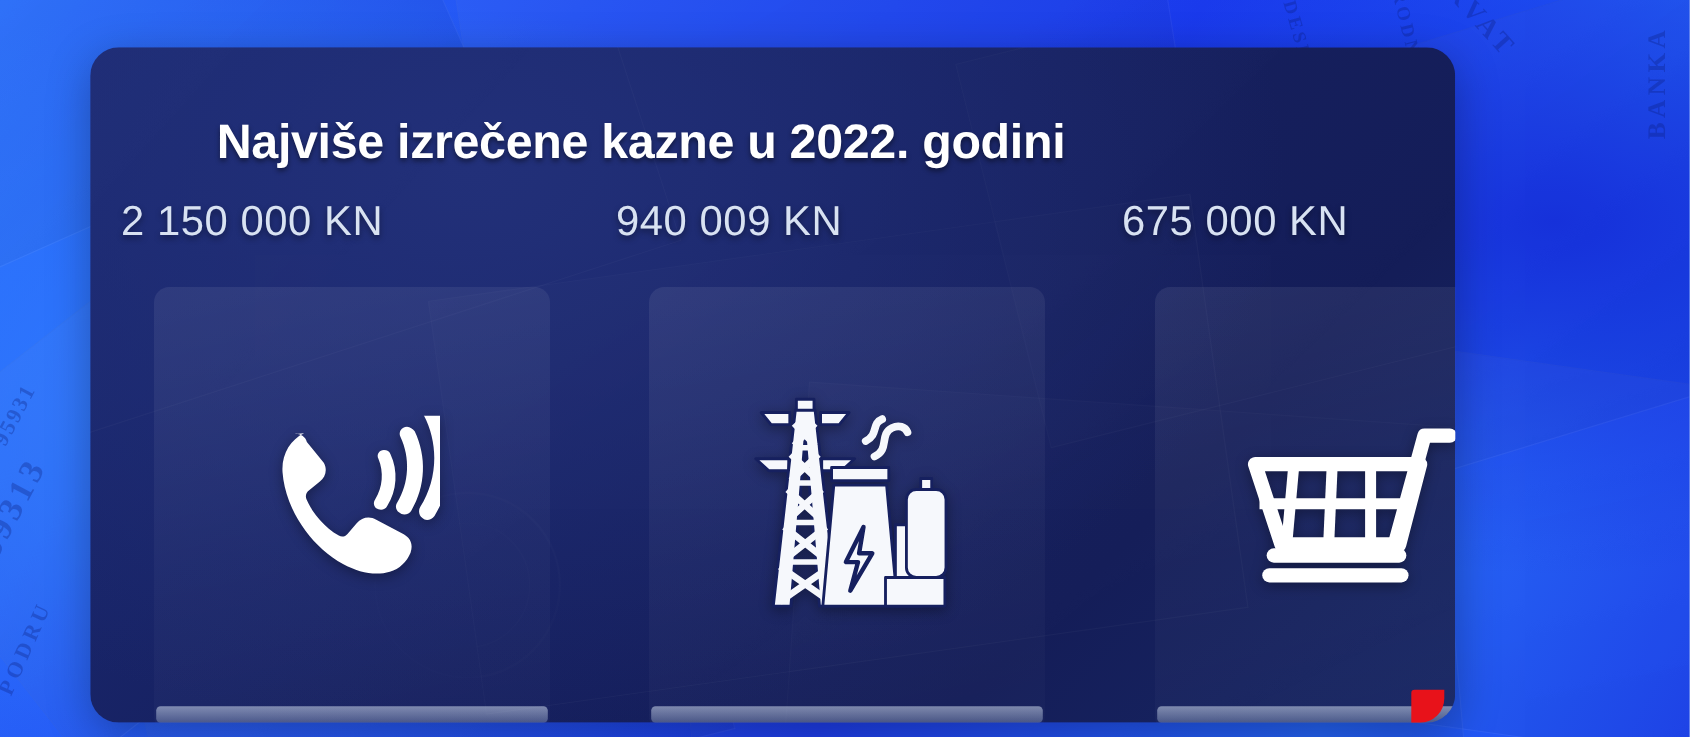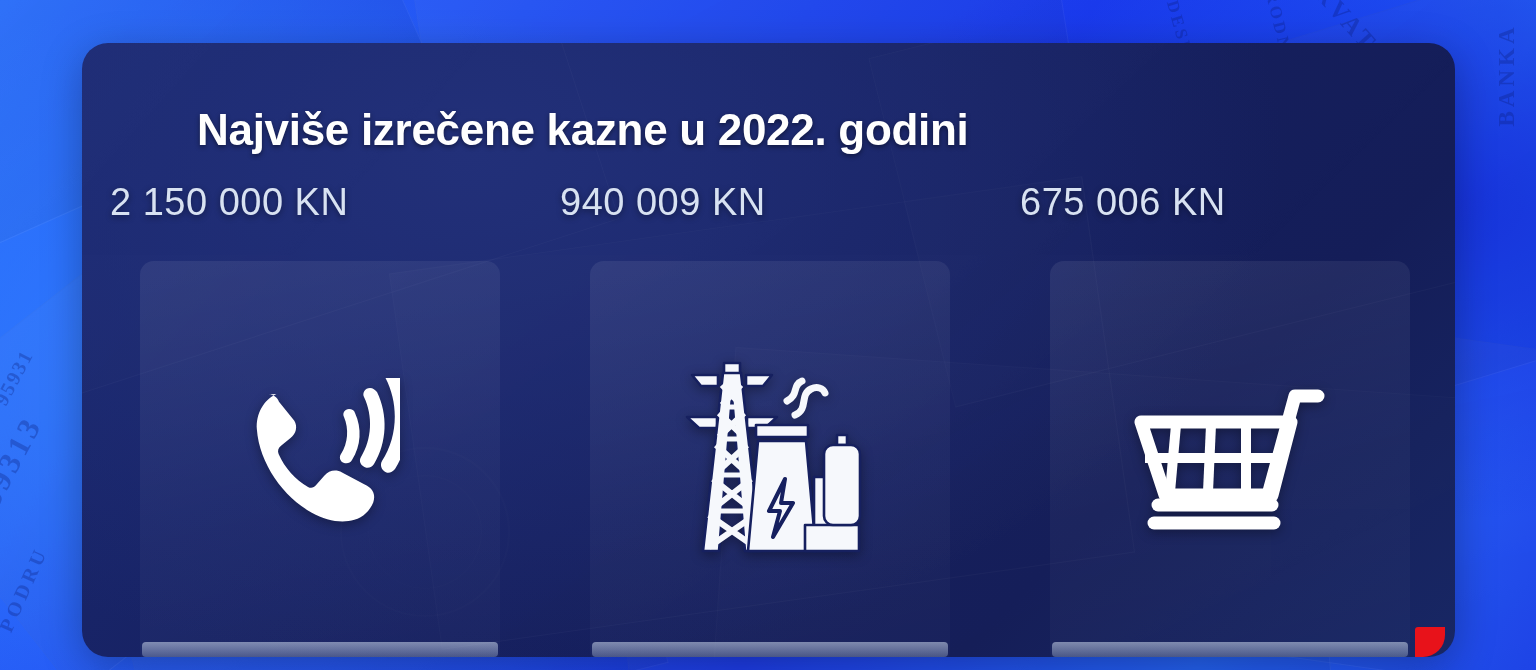--- a/index.html
+++ b/index.html
@@ -70,21 +70,21 @@
     font-family:"Liberation Serif", serif;
     color:rgba(255,255,255,.06);
     letter-spacing:10px;
     transform:rotate(-7deg);
   }
 
   
   .panel {
     position:absolute;
     left:82px; top:43px;
-    width:1373px; height:614px;
+    width:1241px; height:614px;
     border-radius:26px 26px 26px 26px;
     background:
       radial-gradient(ellipse 85% 120% at 28% 18%, #223079 0%, rgba(34,48,121,0) 70%),
       linear-gradient(135deg, #1b2a74 0%, #16205f 48%, #141d58 75%, #182764 100%);
     box-shadow:0 10px 40px rgba(0,0,0,.28);
     overflow:hidden;
   }
   
   .panel-veil { position:absolute; inset:0; opacity:.16; }
   .panel-veil .v {
@@ -280,21 +280,21 @@
                 <path d="M156 88 h18 a9 9 0 0 1 9 9 v62 a9 9 0 0 1-9 9 h-18 a9 9 0 0 1-9-9 V97 a9 9 0 0 1 9-9 z"></path>
               </g>
             </svg>
           </span>
           <div class="tile-bar"></div>
         </div>
 
       </div>
 
       <div class="col col-2">
-        <div class="amount">675 006 KN</div>
+        <div class="amount">675 000 KN</div>
         <div class="tile">
           <span class="tile-ico">
             <svg width="196" height="160" viewBox="0 0 196 160">
               <g fill="none" stroke="#ffffff" stroke-width="13" stroke-linecap="round" stroke-linejoin="round">
 
                 <path d="M186 13 h-23 L136 112"></path>
 
                 <path d="M9 39 h150 l-19 73 H33 z"></path>
 
                 <path d="M26 122 h114"></path>

